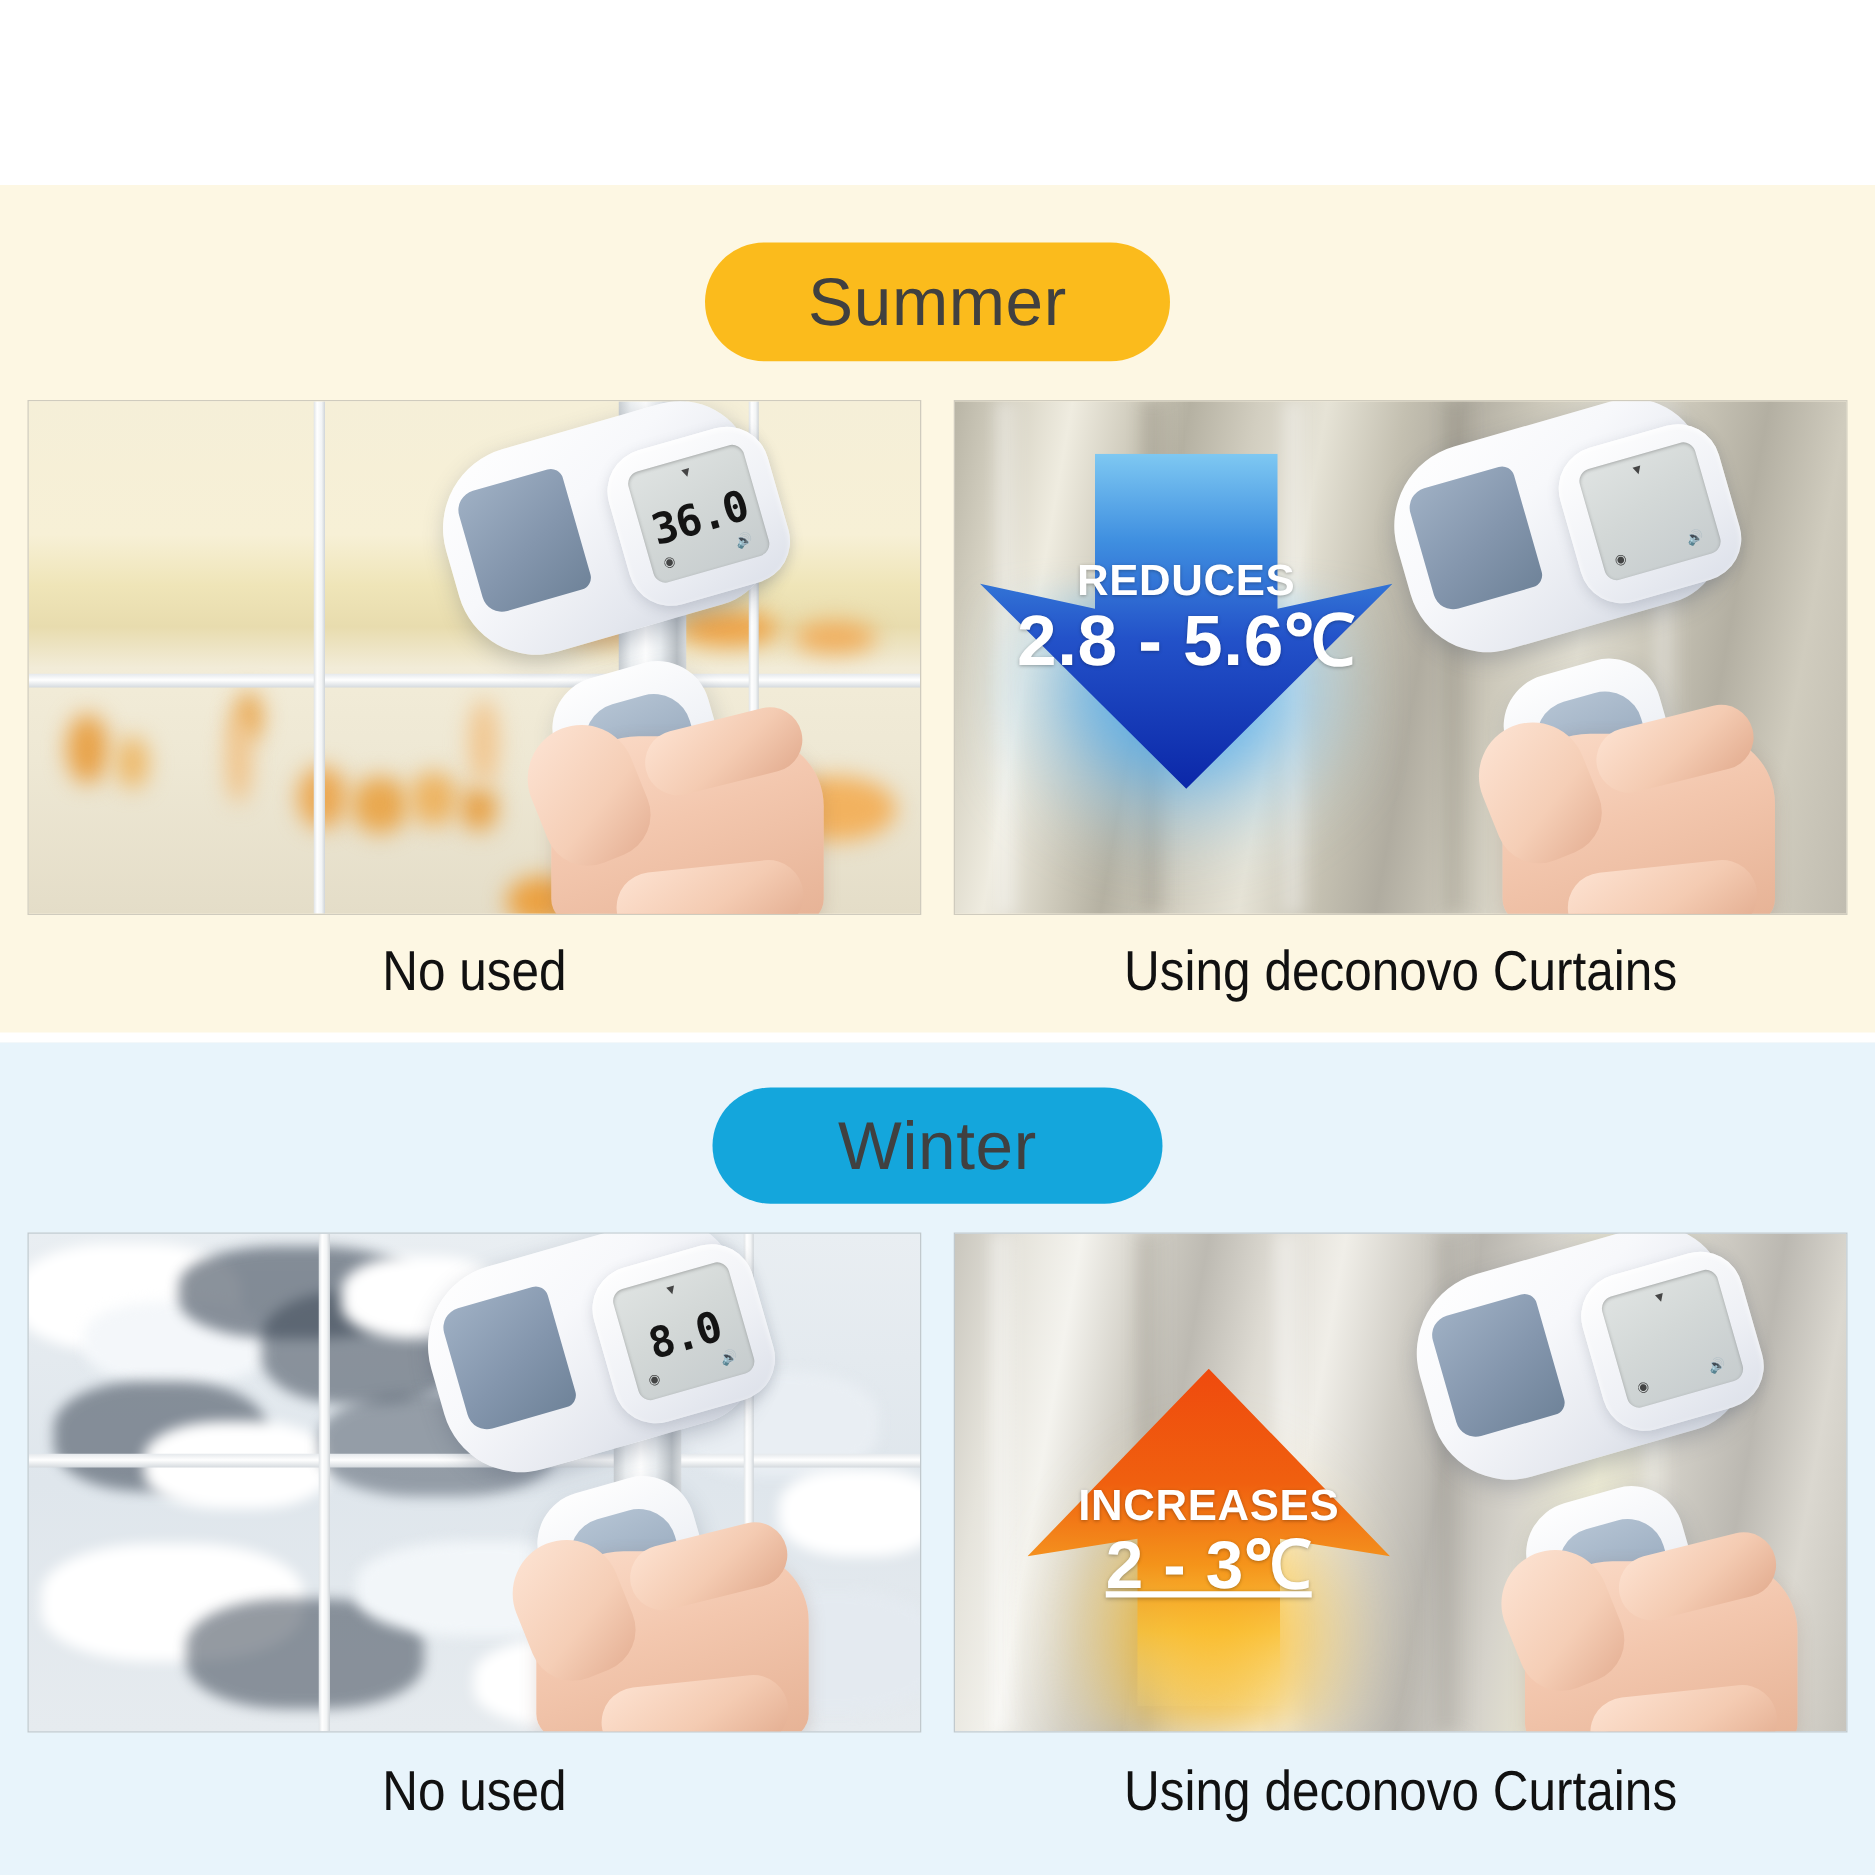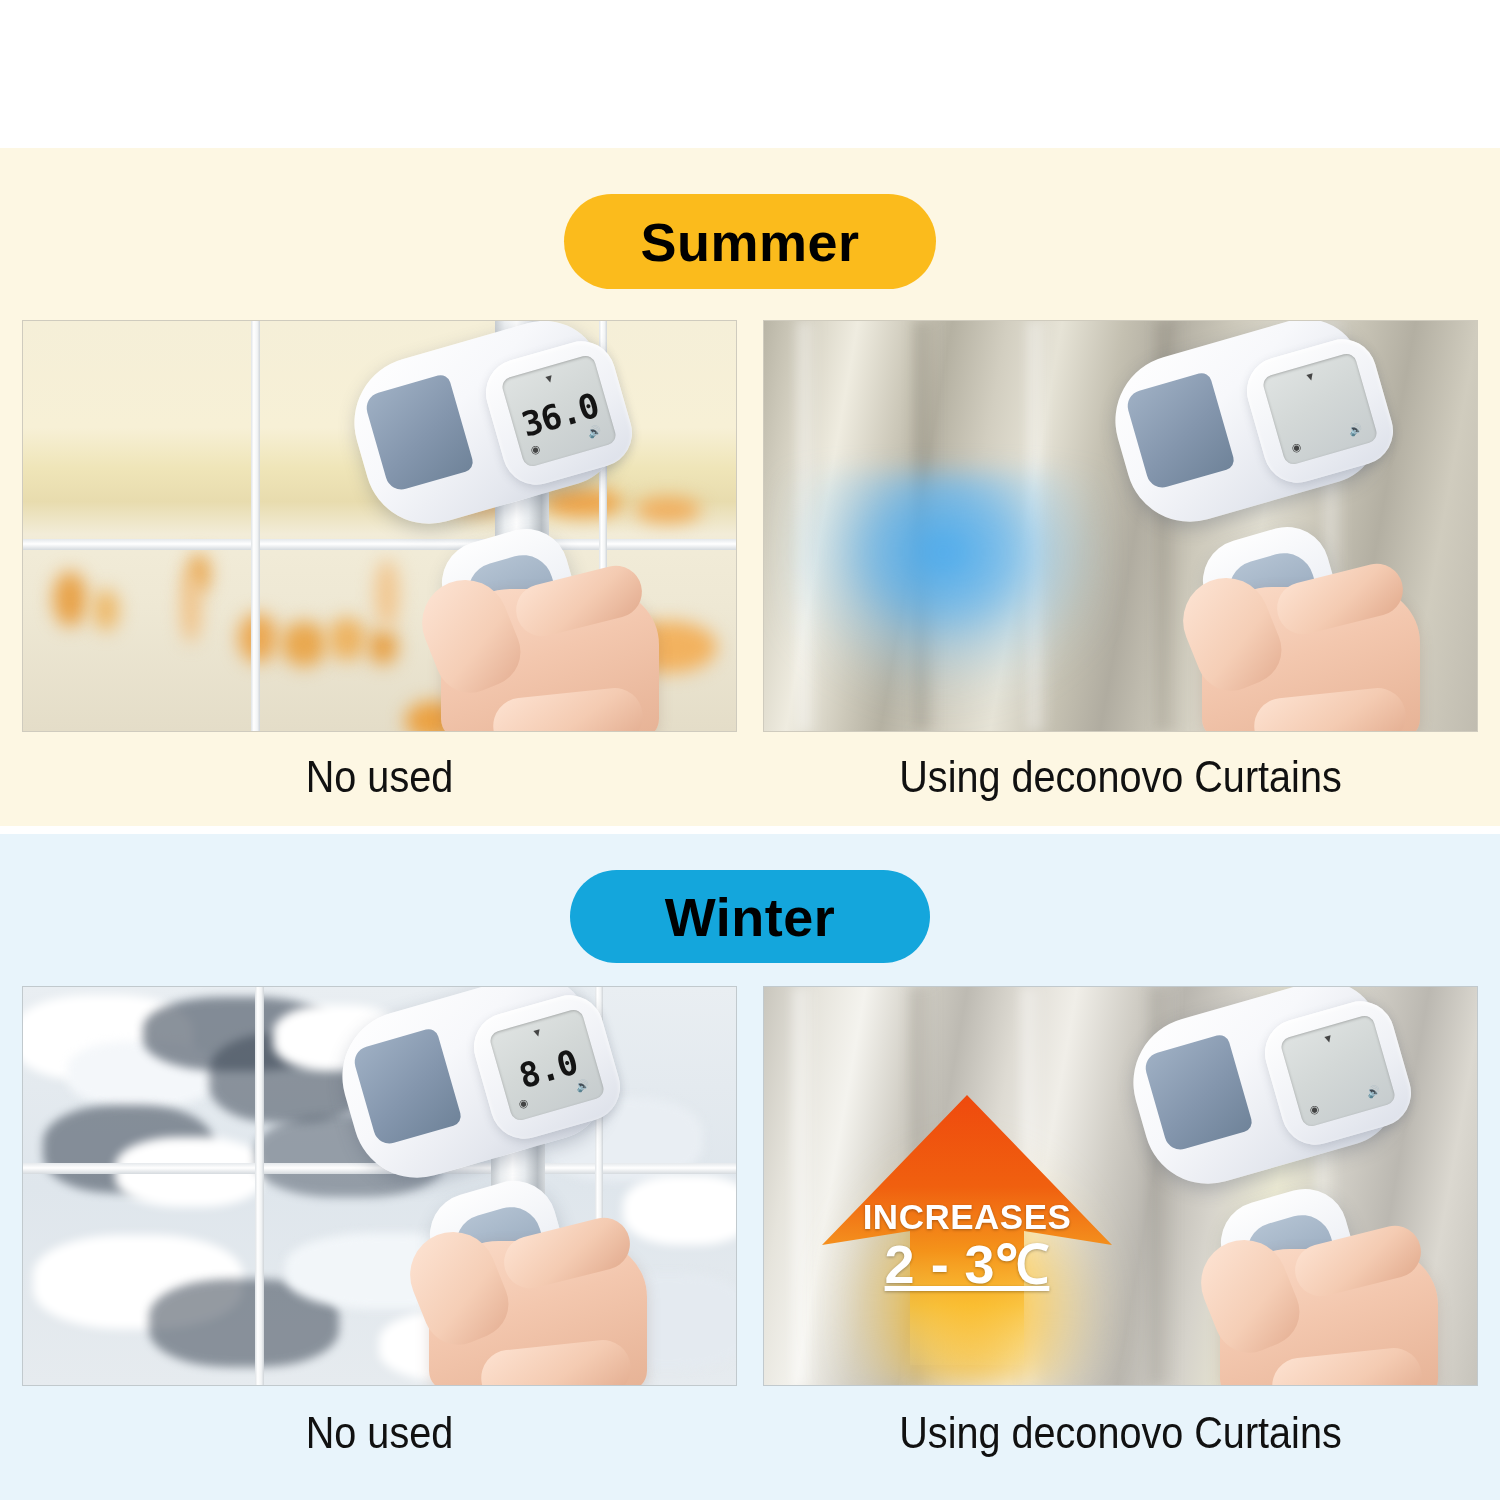--- a/index.html
+++ b/index.html
@@ -68,23 +68,23 @@
 
   
   .badge {
     position: absolute;
     left: 50%;
     transform: translateX(-50%);
     border-radius: 100px;
     display: flex;
     align-items: center;
     justify-content: center;
-    color: #000000;
+    color: #404040;
     font-size: 54px;
-    font-weight: 700;
+    font-weight: 400;
     letter-spacing: 0.5px;
   }
   .badge-summer {
     top: 46px;
     width: 372px;
     height: 95px;
     background: #fbbb1c;
   }
   .badge-winter {
     top: 36px;
@@ -256,21 +256,21 @@
   .arrow-labels {
     position: absolute;
     left: 0;
     width: 100%;
     text-align: center;
     color: #ffffff;
     text-shadow: 0 1px 3px rgba(0,0,0,0.30);
     pointer-events: none;
   }
   .arrow-labels-down { top: 84px; }
-  .arrow-labels-up   { top: 104px; text-align: center; }
+  .arrow-labels-up   { top: 92px; text-align: center; }
 
   .arrow-kicker {
     font-size: 35px;
     font-weight: 700;
     letter-spacing: 0.5px;
     line-height: 1;
   }
   .arrow-value {
     font-size: 57px;
     font-weight: 700;
@@ -462,20 +462,37 @@
         <div class="scene scene-curtain">
           <div class="curtain-fold" style="left:34px;  width:20px; background:linear-gradient(to right, rgba(255,255,255,0.55), rgba(255,255,255,0));"></div>
           <div class="curtain-fold" style="left:150px; width:26px; background:linear-gradient(to right, rgba(110,105,92,0.30), rgba(255,255,255,0));"></div>
           <div class="curtain-fold" style="left:264px; width:22px; background:linear-gradient(to right, rgba(255,255,255,0.50), rgba(255,255,255,0));"></div>
           <div class="curtain-fold" style="left:392px; width:28px; background:linear-gradient(to right, rgba(110,105,92,0.26), rgba(255,255,255,0));"></div>
           <div class="curtain-fold" style="left:560px; width:24px; background:linear-gradient(to right, rgba(255,255,255,0.45), rgba(255,255,255,0));"></div>
         </div>
 
         <div class="glow-cool"></div>
 
+        <div class="arrow-wrap arrow-down">
+          <svg width="330" height="270" viewBox="0 0 330 270">
+            <defs>
+              <linearGradient id="gradDown" x1="0" y1="0" x2="0" y2="1">
+                <stop offset="0%" stop-color="#7ec8f2"></stop>
+                <stop offset="26%" stop-color="#3f8fe0"></stop>
+                <stop offset="55%" stop-color="#2352c9"></stop>
+                <stop offset="100%" stop-color="#0b27a8"></stop>
+              </linearGradient>
+            </defs>
+            <path d="M 92 0 L 238 0 L 238 124 L 330 104 L 165 268 L 0 104 L 92 124 Z" fill="url(#gradDown)"></path>
+          </svg>
+          <div class="arrow-labels arrow-labels-down">
+            <div class="arrow-kicker">REDUCES</div>
+            <div class="arrow-value">2.8 - 5.6℃</div>
+          </div>
+        </div>
 
         <div class="thermo">
           <div class="thermo-grip" style="left:452px; top:210px;"></div>
           <div class="thermo-grip-inlay" style="left:477px; top:234px;"></div>
           <div class="thermo-body" style="left:354px; top:16px;"></div>
           <div class="thermo-sensor" style="left:372px; top:60px;"></div>
           <div class="thermo-screenbezel" style="left:490px; top:26px;"></div>
           <div class="thermo-lcd" style="left:508px; top:42px;">
             <div class="lcd-icon" style="left:42px; top:6px;">▼</div>
             <div class="lcd-icon" style="left:10px; top:70px;">◉</div>

